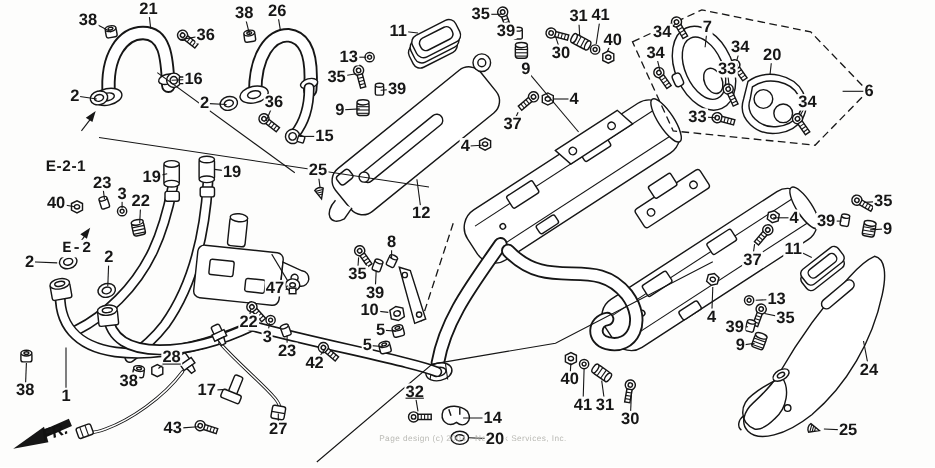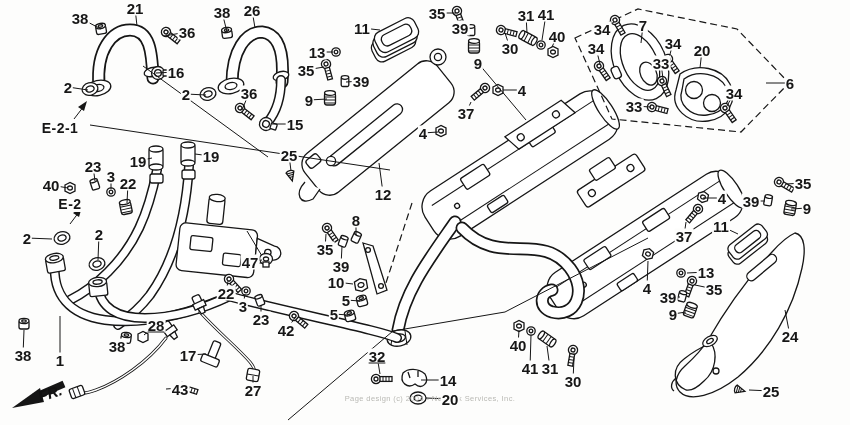--- a/index.html
+++ b/index.html
@@ -4,21 +4,21 @@
 <style>
   html,body{margin:0;padding:0;background:#fff;}
   #stage{position:relative;width:850px;height:425px;background:#fdfdfc;overflow:hidden;
          font-family:"Liberation Sans", sans-serif;}
   svg{position:absolute;left:0;top:0;}
   #art{z-index:1;}
   #leaders{z-index:2;}
   .callout{position:absolute;z-index:3;transform:translate(-50%,-50%);
            font:700 15px "Liberation Sans",sans-serif;color:#161616;background:#fdfdfc;
            padding:0 1px;line-height:1;white-space:nowrap;}
-  .ref{font:700 14px "Liberation Sans",sans-serif;letter-spacing:.5px;}
+  .ref{font:700 14px "Liberation Sans",sans-serif;letter-spacing:.5px;margin-top:22px;}
   .fr-label{position:absolute;z-index:3;transform:translate(-50%,-50%) rotate(-18deg);
             font:700 15px "Liberation Sans",sans-serif;font-style:italic;color:#111;}
   .code{position:absolute;z-index:3;transform:translate(-50%,-50%);
         font:15px "Liberation Serif",serif;letter-spacing:1px;color:#1b1b1b;}
   .watermark{position:absolute;z-index:2;transform:translate(-50%,-50%);
              font:7.5px "Liberation Sans",sans-serif;color:#b9b9b4;letter-spacing:.4px;white-space:nowrap;}
   .ln{fill:#fff;stroke:#161616;stroke-width:1.3;}
   .lnf{fill:none;stroke:#161616;stroke-width:1.3;}
   .sld{fill:#161616;stroke:none;}
   .thin{fill:none;stroke:#161616;stroke-width:1;}
@@ -542,33 +542,33 @@
     <div class="callout" style="left: 522px; top: 90px;">4</div>
     <div class="callout" style="left: 518px; top: 345px;">40</div>
     <div class="callout" style="left: 530px; top: 368px;">41</div>
     <div class="callout" style="left: 550px; top: 368px;">31</div>
     <div class="callout" style="left: 573px; top: 381px;">30</div>
     <div class="callout" style="left: 23px; top: 355px;">38</div>
     <div class="callout" style="left: 60px; top: 360px;">1</div>
     <div class="callout" style="left: 117px; top: 346px;">38</div>
     <div class="callout" style="left: 156px; top: 325px; text-decoration: underline;">28</div>
     <div class="callout" style="left: 188px; top: 355px;">17</div>
-    <div class="callout" style="left: 180px; top: 389px; text-align: center;">43</div>
+    <div class="callout" style="left: 157px; top: 389px; text-align: center;">43</div>
     <div class="callout" style="left: 253px; top: 390px;">27</div>
     <div class="callout" style="left: 226px; top: 293px;">22</div>
     <div class="callout" style="left: 243px; top: 306px;">3</div>
     <div class="callout" style="left: 261px; top: 319px;">23</div>
     <div class="callout" style="left: 803px; top: 183px;">35</div>
     <div class="callout" style="left: 751px; top: 201px;">39</div>
     <div class="callout" style="left: 807px; top: 208px;">9</div>
     <div class="callout" style="left: 722px; top: 198px;">4</div>
     <div class="callout" style="left: 684px; top: 236px;">37</div>
     <div class="callout" style="left: 721px; top: 226px;">11</div>
     <div class="callout" style="left: 706px; top: 272px;">13</div>
     <div class="callout" style="left: 647px; top: 288px;">4</div>
     <div class="callout" style="left: 714px; top: 289px;">35</div>
     <div class="callout" style="left: 668px; top: 297px;">39</div>
     <div class="callout" style="left: 673px; top: 314px;">9</div>
     <div class="callout" style="left: 790px; top: 336px;">24</div>
     <div class="callout" style="left: 771px; top: 391px;">25</div>
     <div class="callout ref" style="left: 60px; top: 128px;">E-2-1</div>
-    <div class="callout ref" style="left: 70px; top: 204px;">E-2</div>
+    <div class="callout ref" style="left: 70px; top: 204px; font-family: Liberation Mono, monospace;">E-2</div>
   </div>
 
 </body></html>

